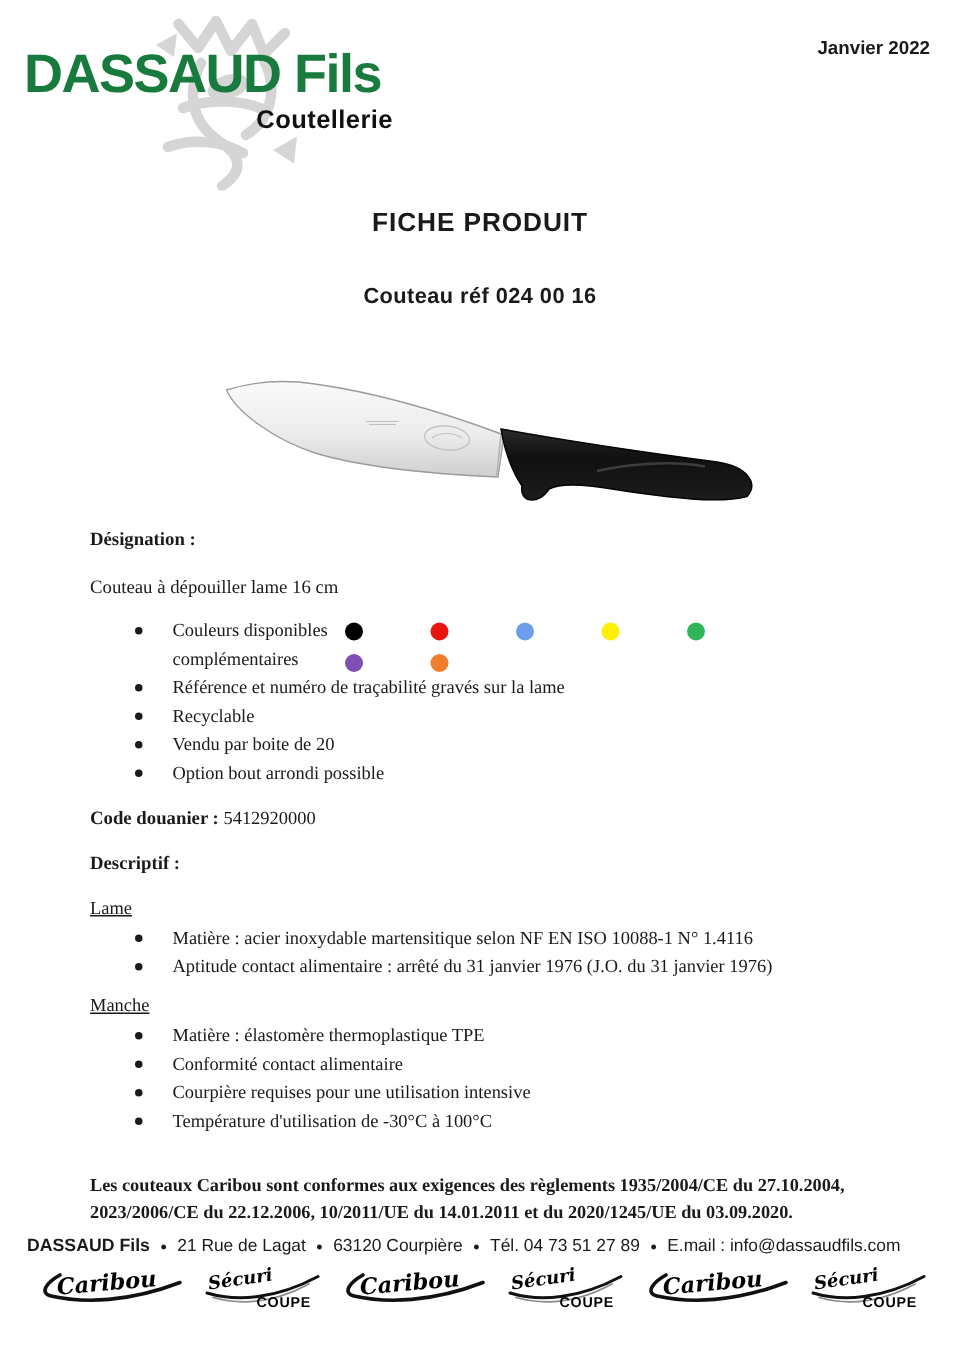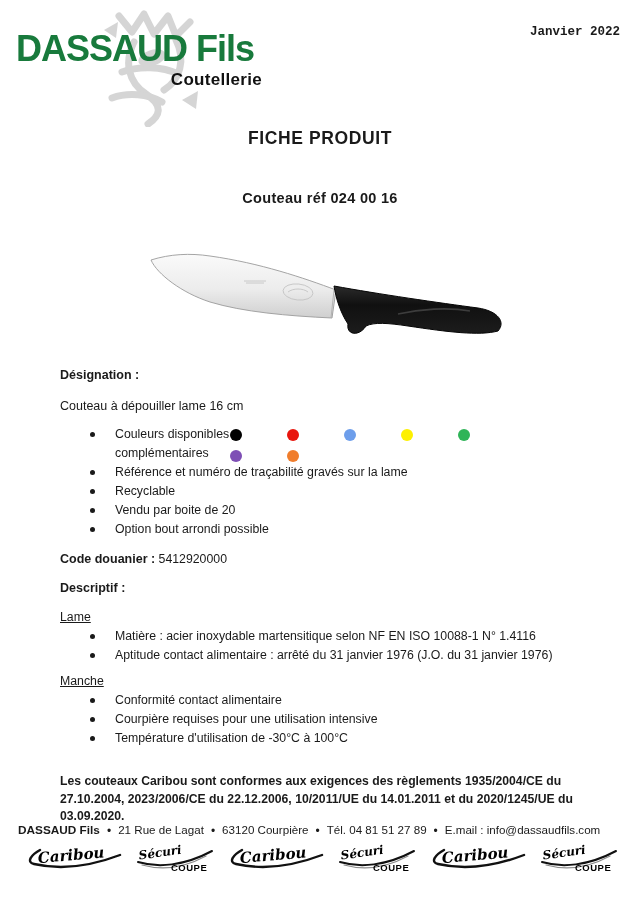--- a/index.html
+++ b/index.html
@@ -16,33 +16,33 @@
   .logo-title {
     position:relative; z-index:1; margin-top:22px;
     font-size:36px; font-weight:bold; letter-spacing:-1px;
     font-family:"Liberation Sans", sans-serif;
   }
   .logo-subtitle {
     position:relative; z-index:1; text-align:right; padding-right:4px;
     font-size:17px; font-weight:bold; color:#111; margin-top:0px;
     letter-spacing:.3px;
   }
-  .date { position:absolute; top:25px; right:20px; font-size:12.5px; font-weight:600;font-family:Liberation Mono, monospace; }
-
-  
-  .doc-title { position:absolute; top:128px; left:0; width:100%; text-align:center;
+  .date { position:absolute; top:25px; right:20px; font-size:12.5px; font-weight:600; }
+
+  
+  .doc-title { position:absolute; top:138px; left:0; width:100%; text-align:center;
     font-size:17.5px; font-weight:bold; letter-spacing:.6px; }
   .doc-subtitle { position:absolute; top:190px; left:0; width:100%; text-align:center;
     font-size:14.5px; font-weight:bold; letter-spacing:.3px; }
 
   
   .knife { position:absolute; top:250px; left:148px; width:360px; height:100px; }
 
   
-  .content { position:absolute; top:368px; left:60px; width:530px; font-size:12px; }
+  .content { position:absolute; top:352px; left:60px; width:530px; font-size:12px;font-family:Liberation Serif, serif; }
   .sec-heading { font-size:12.5px; font-weight:bold; }
   .intro { margin-top:17px; font-size:12.5px; }
   ul.bullets { list-style:none; margin-top:12px; }
   ul.bullets li { position:relative; padding-left:55px; line-height:19px; font-size:12.3px; }
   ul.bullets li::before {
     content:""; position:absolute; left:30px; top:7px;
     width:5px; height:5px; border-radius:50%; background:#1a1a1a;
   }
   .colors-row { display:flex; align-items:flex-start; }
   .colors-label { width:115px; line-height:19px; }
@@ -165,30 +165,31 @@
     <div class="sec-heading descriptif-heading">Descriptif :</div>
 
     <div class="sub-heading">Lame</div>
     <ul class="bullets tight">
       <li>Matière : acier inoxydable martensitique selon NF EN ISO 10088-1 N° 1.4116</li>
       <li>Aptitude contact alimentaire : arrêté du 31 janvier 1976 (J.O. du 31 janvier 1976)</li>
     </ul>
 
     <div class="sub-heading manche">Manche</div>
     <ul class="bullets tight">
+      <li>Matière : élastomère thermoplastique TPE</li>
       <li>Conformité contact alimentaire</li>
       <li>Courpière requises pour une utilisation intensive</li>
       <li>Température d'utilisation de -30°C à 100°C</li>
     </ul>
 
     <div class="compliance">Les couteaux Caribou sont conformes aux exigences des règlements 1935/2004/CE du 27.10.2004, 2023/2006/CE du 22.12.2006, 10/2011/UE du 14.01.2011 et du 2020/1245/UE du 03.09.2020.</div>
   </div>
 
   <div class="footer-line">
-    <b>DASSAUD Fils</b><span class="footer-sep">•</span><span>21 Rue de Lagat</span><span class="footer-sep">•</span><span>63120 Courpière</span><span class="footer-sep">•</span><span>Tél. 04 81 51 27 89</span><span class="footer-sep">•</span><span>E.mail : info@dassaudfils.com</span>
+    <b>DASSAUD Fils</b><span class="footer-sep">•</span><span>21 Rue de Lagat</span><span class="footer-sep">•</span><span>63120 Courpière</span><span class="footer-sep">•</span><span>Tél. 04 73 51 27 89</span><span class="footer-sep">•</span><span>E.mail : info@dassaudfils.com</span>
   </div>
 
   <div class="logos-row">
 
     <svg class="brand-svg" width="100" height="30" viewBox="0 0 100 30">
       <path d="M16 7 C 7 12, 2 19, 10 21 C 32 26, 62 25, 96 12" stroke="#111" stroke-width="2.4" fill="none" stroke-linecap="round"></path>
       <text x="14" y="17" font-size="15" font-style="italic" font-weight="bold" transform="rotate(-5 50 15)">Caribou</text>
     </svg>
 
     <svg class="brand-svg" width="86" height="32" viewBox="0 0 86 32">

